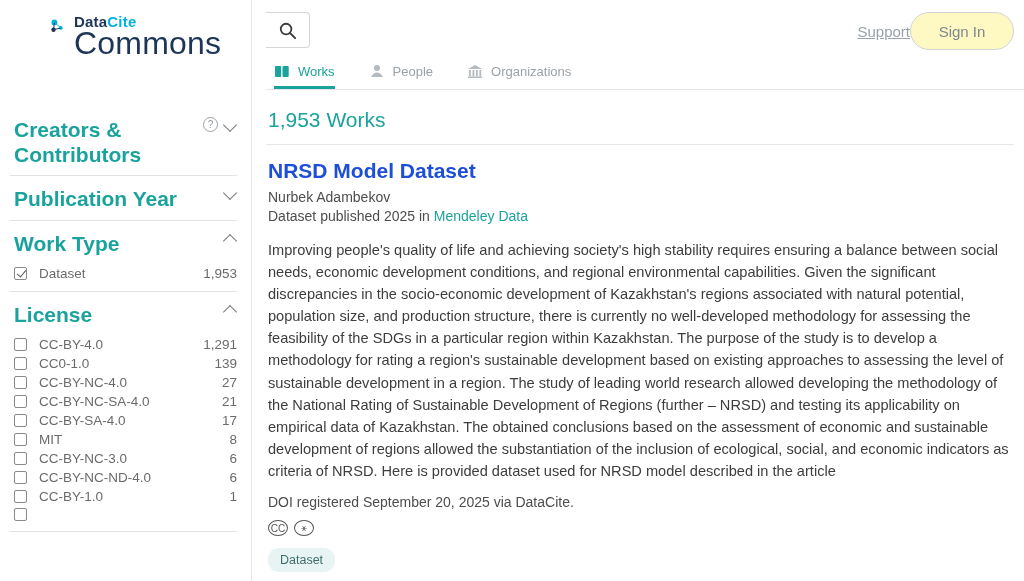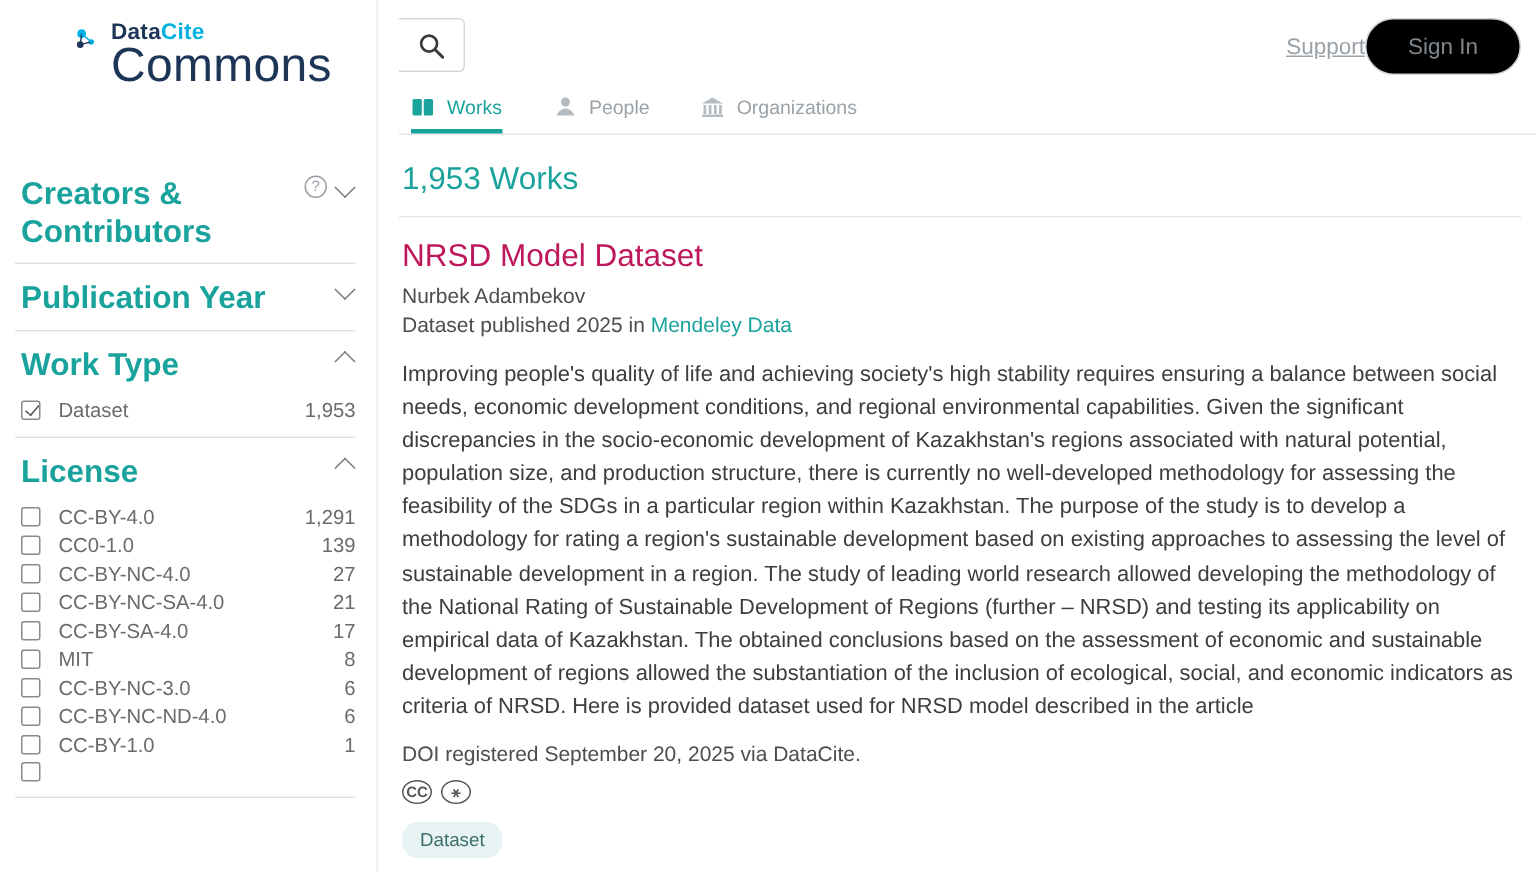--- a/index.html
+++ b/index.html
@@ -170,21 +170,21 @@
     color: #9aa2a8;
     font-size: 15px;
   }
   .signin-btn {
     width: 104px; height: 38px;
     border: 1px solid #d0d4d7;
     border-radius: 19px;
     color: #7f878d;
     font-size: 15px;
     display: flex; align-items: center; justify-content: center;
-    background: #000000;
+    background: #fef9c3;
   }
 
   .tabs {
     display: flex;
     align-items: flex-end;
     gap: 34px;
     margin-top: 14px;
     padding-left: 8px;
   }
   .tab {
@@ -212,43 +212,43 @@
     font-size: 21px;
     color: #1aa39c;
     padding: 18px 0 12px 2px;
     font-weight: normal;
   }
   .count-rule { border-bottom: 1px solid #e6e6e6; margin-right: 10px; }
 
   .record { padding: 14px 10px 0 2px; }
   .record-title {
     font-size: 21px;
-    color: #be185d;
+    color: #1d4ed8;
     margin: 0 0 6px 0;
-    font-weight: normal;
+    font-weight: bold;
   }
   .record-author { font-size: 14px; color: #4d4d4d; margin-bottom: 3px; }
   .record-meta { font-size: 14px; color: #4d4d4d; margin-bottom: 12px; }
   .record-meta a { color: #1aa39c; text-decoration: none; }
   .record-desc {
     font-size: 14.6px;
     line-height: 1.52;
     color: #3d3d3d;
     text-align: left;
     margin-bottom: 12px;
   }
   .record-doi-line { font-size: 14px; color: #4d4d4d; margin-bottom: 10px; }
 
   .license-icons { display: flex; gap: 6px; align-items: center; margin-bottom: 12px; }
   .cc-circle {
     width: 20px; height: 16px;
     border: 1.5px solid #555;
     border-radius: 50%;
     font-size: 10px;
-    font-weight: bold;
+    font-weight: normal;
     display: flex; align-items: center; justify-content: center;
     color: #555;
   }
 
   .tag {
     display: inline-block;
     background: #e8f3f3;
     color: #3d6e6d;
     font-size: 12.5px;
     border-radius: 11px;

